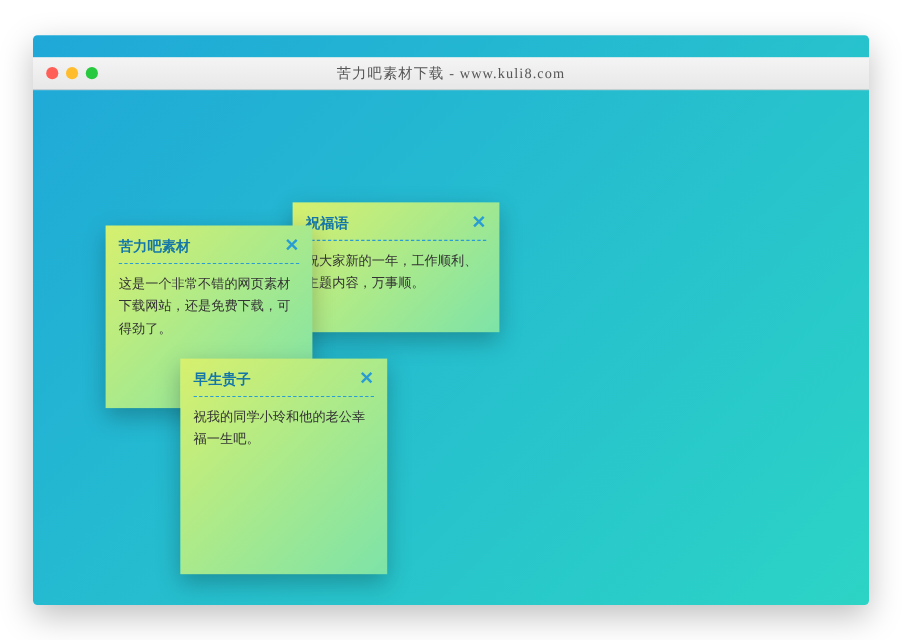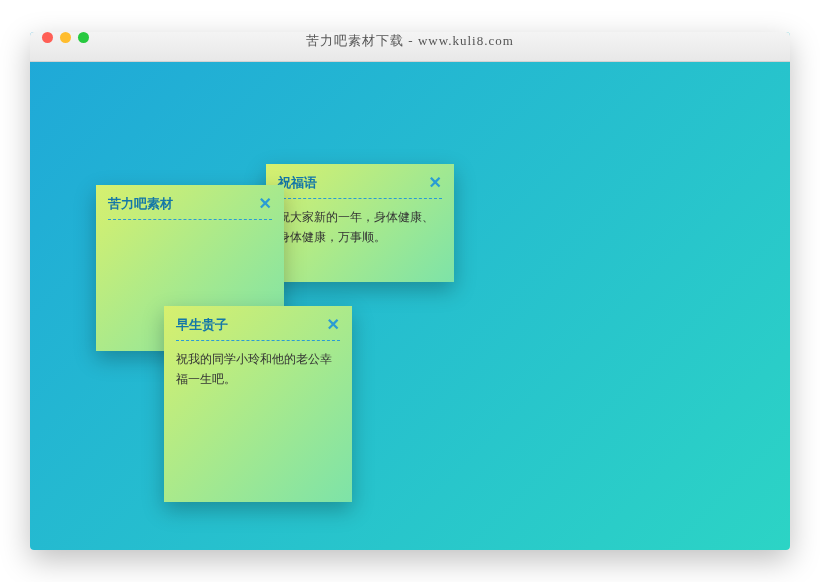--- a/index.html
+++ b/index.html
@@ -19,21 +19,23 @@
       border-radius: 4px;
       box-shadow: 0 10px 30px rgba(0,0,0,0.25);
       overflow: hidden;
       position: relative;
     }
     .titlebar {
       height: 30px;
       background: linear-gradient(#f4f4f4, #e8e8e8);
       border-bottom: 1px solid #d2d2d2;
       display: flex;
+      align-items: center;
       position: relative;
+      margin-top: 20px;
     }
     .traffic-lights {
       position: absolute;
       left: 12px;
       display: flex;
       gap: 7px;
     }
     .dot { width: 11px; height: 11px; border-radius: 50%; }
     .dot.red { background: #ff5f56; }
     .dot.yellow { background: #ffbd2e; }
@@ -144,28 +146,29 @@
     </div>
     <div class="title">苦力吧素材下载 - www.kuli8.com</div>
   </div>
   <div class="content">
 
     <div class="note note2">
       <div class="note-header">
         <span class="note-title">祝福语</span>
         <span class="note-close">✕</span>
       </div>
-      <div class="note-body">祝大家新的一年，身体健康、身体健康，万事顺。</div>
+      <div class="note-body">祝大家新的一年，工作顺利、主题内容，万事顺。</div>
     </div>
 
     <div class="note note1">
       <div class="note-header">
         <span class="note-title">苦力吧素材</span>
         <span class="note-close">✕</span>
       </div>
+      <div class="note-body">这是一个非常不错的网页素材下载网站，还是免费下载，可得劲了。</div>
     </div>
 
     <div class="note note3">
       <div class="note-header">
         <span class="note-title">早生贵子</span>
         <span class="note-close">✕</span>
       </div>
       <div class="note-body">祝我的同学小玲和他的老公幸福一生吧。</div>
     </div>
 

